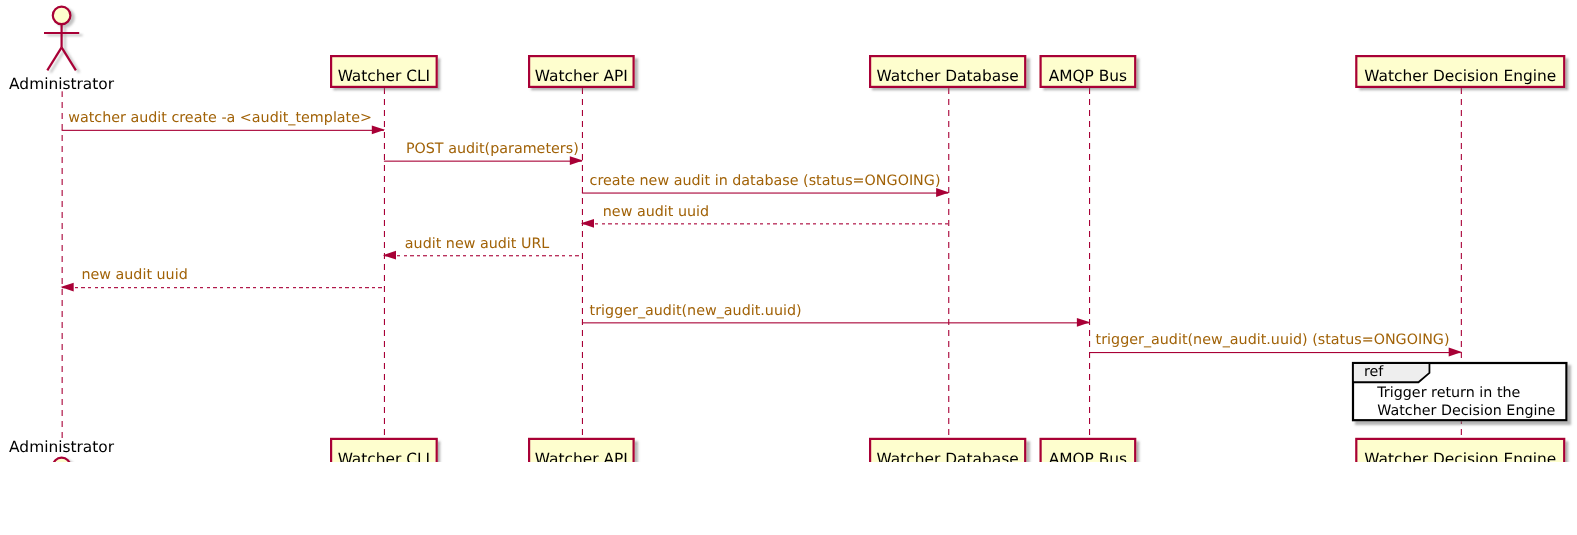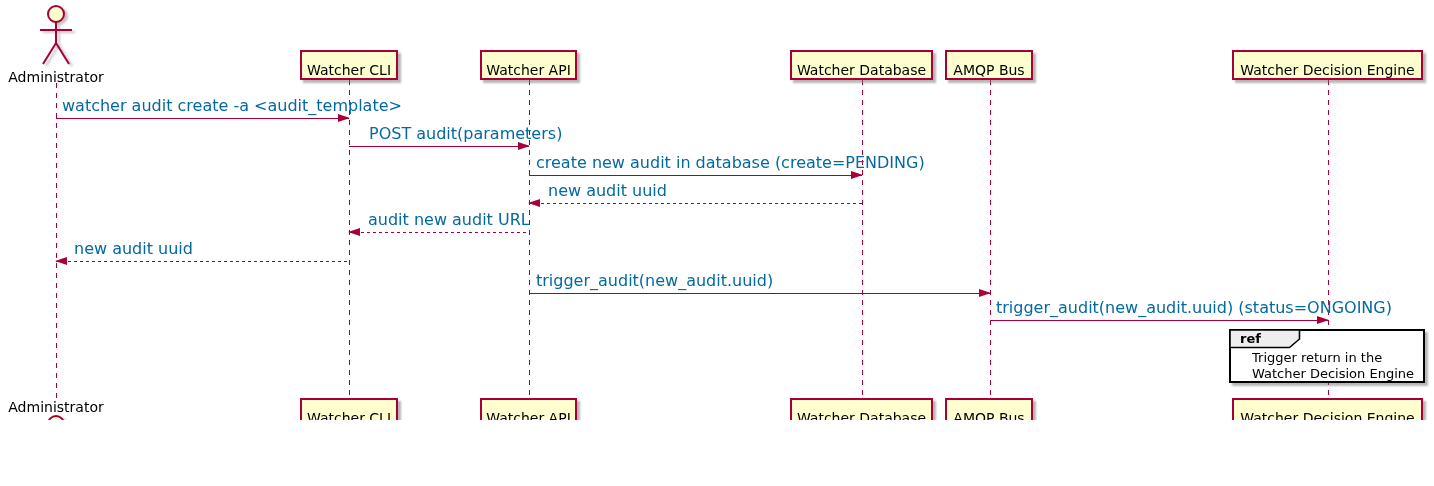--- a/index.html
+++ b/index.html
@@ -29,41 +29,41 @@
   
   .actor-svg { position:absolute; filter:drop-shadow(3px 2px 1px rgba(120,120,120,0.45)); }
   .actor-label {
     position:absolute; width:112px; text-align:center;
     font-size:14px; white-space:nowrap;
   }
   
   .msg { position:absolute; height:0; }
   .mlabel {
     position:absolute; bottom:3px;
-    font-size:16px; white-space:nowrap; color:#0369a1;
+    font-size:13px; white-space:nowrap; color:#a16207;
   }
   .mline { position:absolute; left:0; top:0; width:100%; height:1px; }
   .mline.solid { background:#a80036; }
   .mline.dashed {
     background:repeating-linear-gradient(to right,#a80036 0 3px,transparent 3px 6px);
   }
   .ah { position:absolute; top:-4px; width:0; height:0; border-style:solid; }
   .ah-r { right:-1px; border-width:4.5px 0 4.5px 12px; border-color:transparent transparent transparent #a80036; }
   .ah-l { left:-1px; border-width:4.5px 12px 4.5px 0; border-color:transparent #a80036 transparent transparent; }
   
   .ref {
     position:absolute;
     background:#ffffff;
     border:2px solid #000000;
     box-shadow:3px 3px 2px rgba(110,110,110,0.5);
   }
   .ref-header-shape { position:absolute; left:-1px; top:-1px; }
   .ref-kw {
     position:absolute; left:9px; top:0px;
-    font-size:13px; font-weight:bold;
+    font-size:13px; font-weight:normal;
   }
   .ref-body {
     position:absolute; left:21px; top:19px;
     font-size:13px; line-height:16px; white-space:nowrap;
   }
 </style>
 </head>
 <body>
 
 <div class="canvas">
@@ -131,21 +131,21 @@
     <div class="ah ah-r"></div>
   </div>
 
   <div class="msg" style="left:349px; top:146px; width:180px">
     <span class="mlabel" style="left:20px">POST audit(parameters)</span>
     <div class="mline solid"></div>
     <div class="ah ah-r"></div>
   </div>
 
   <div class="msg" style="left:529px; top:175px; width:333px">
-    <span class="mlabel" style="left:7px">create new audit in database (create=PENDING)</span>
+    <span class="mlabel" style="left:7px">create new audit in database (status=ONGOING)</span>
     <div class="mline solid"></div>
     <div class="ah ah-r"></div>
   </div>
 
   <div class="msg" style="left:529px; top:203px; width:333px">
     <span class="mlabel" style="left:19px">new audit uuid</span>
     <div class="mline dashed"></div>
     <div class="ah ah-l"></div>
   </div>
 

